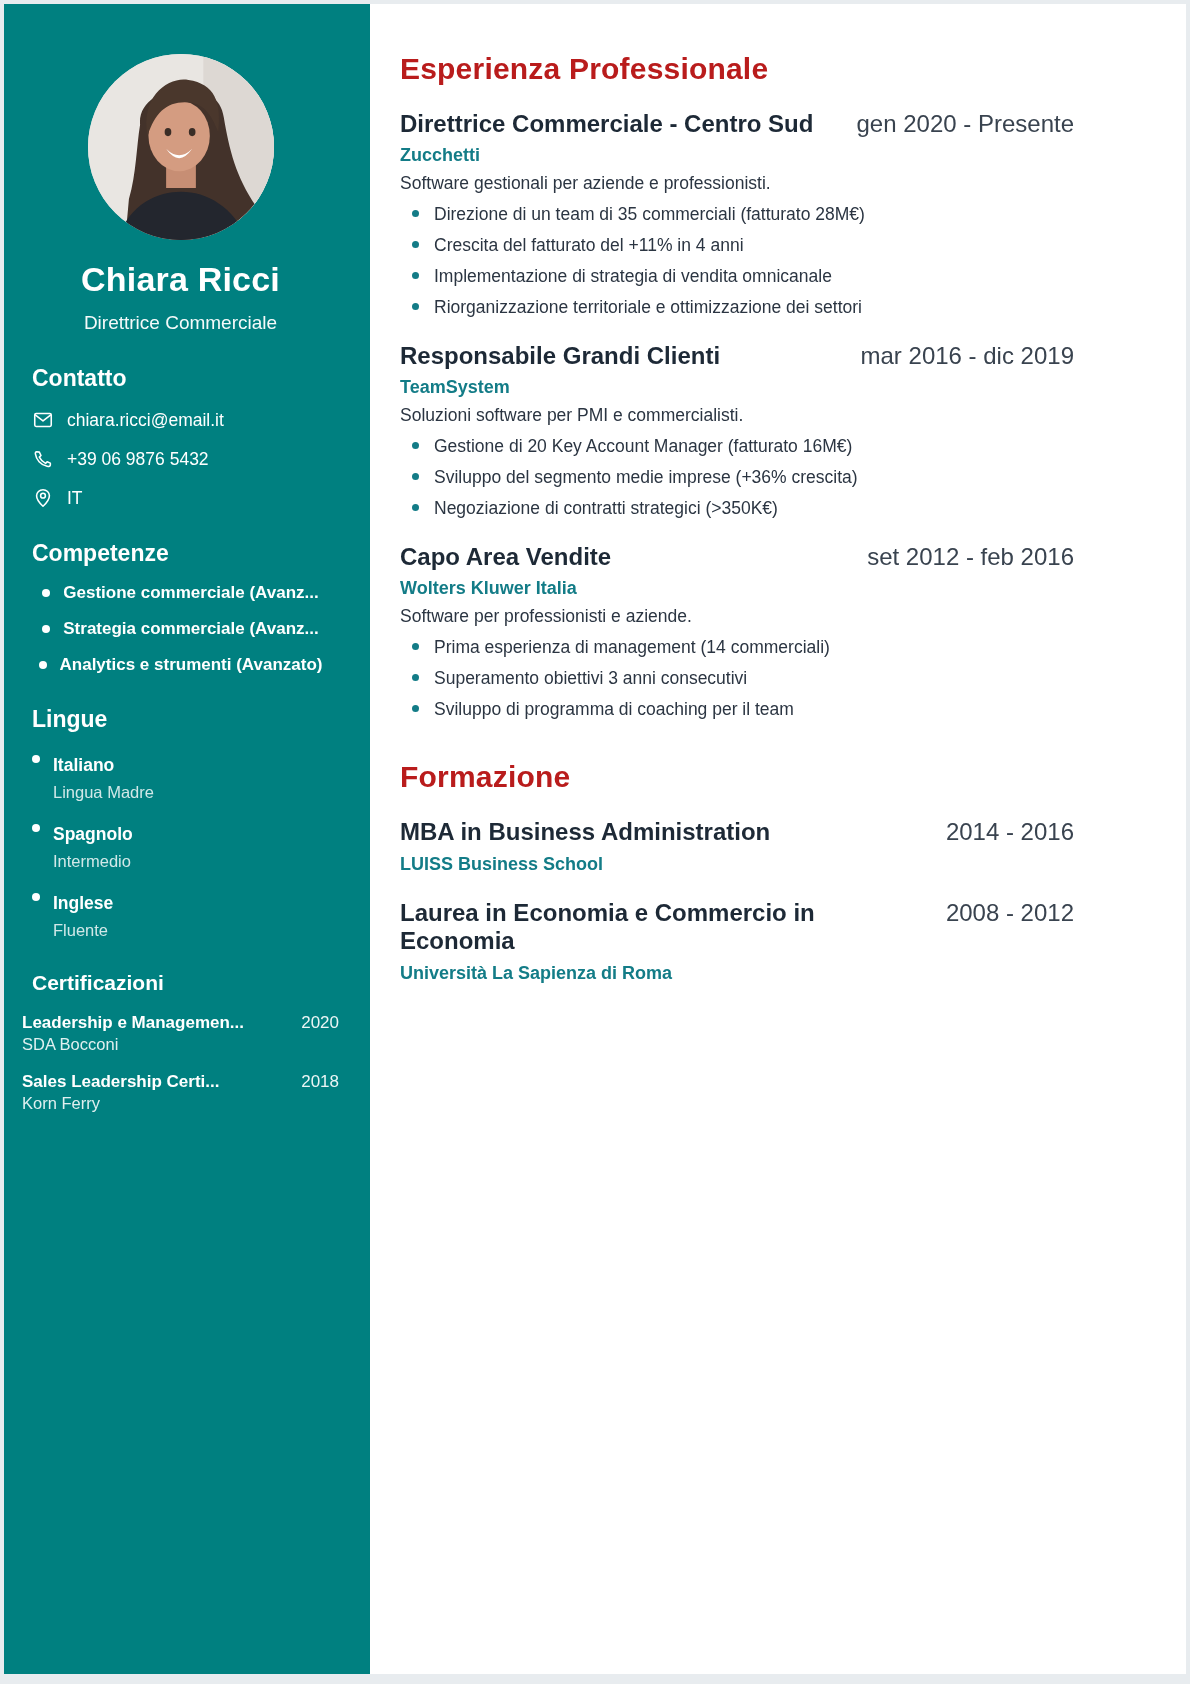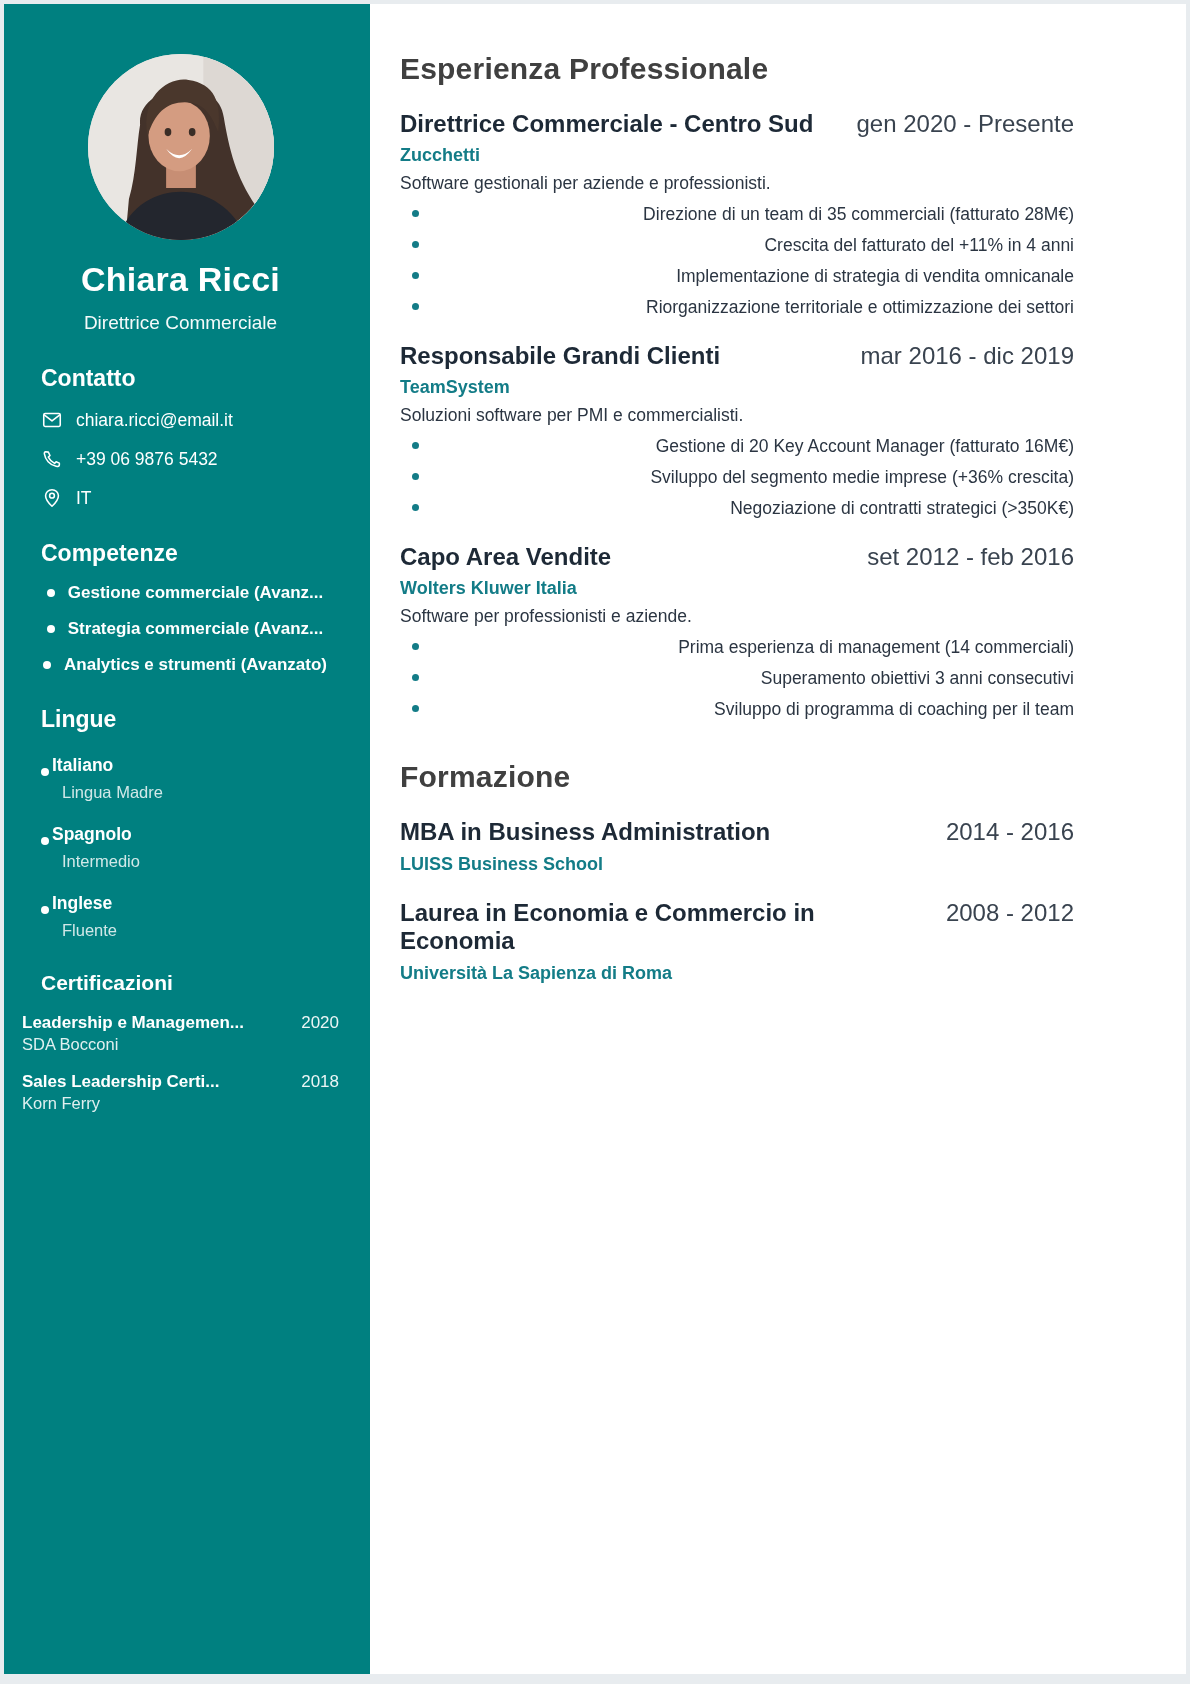--- a/index.html
+++ b/index.html
@@ -6,49 +6,49 @@
   html,body { background:#e8ecef; }
   body { font-family:"Liberation Sans","DejaVu Sans",sans-serif; width:1190px; height:1684px; position:relative; }
   .page { position:absolute; top:4px; left:4px; width:1182px; height:1670px; background:#ffffff; display:flex; overflow:hidden; }
 
   
   .sidebar { width:366px; min-width:366px; background:#008080; color:#ffffff; padding:50px 13px 0 0; }
   .photo-wrap { width:186px; height:186px; border-radius:50%; overflow:hidden; margin:0 auto; background:#e8e5e1; }
   .photo-wrap svg { display:block; width:100%; height:100%; }
   .person-name { text-align:center; font-size:34px; font-weight:700; margin-top:20px; letter-spacing:.2px; }
   .person-title { text-align:center; font-size:19px; margin-top:13px; color:rgba(255,255,255,.96); }
-  .side-section { padding:0 28px;margin-left:9px; }
+  .side-section { padding:0 28px; }
   .side-heading { font-size:23px; font-weight:700; margin-top:31px; }
   .side-heading.sm { font-size:21px; }
   .contact-row { display:flex; align-items:center; gap:13px; margin-top:17px; font-size:17.5px; }
   .contact-row .cicon { width:22px; height:22px; flex:0 0 22px; display:flex; align-items:center; justify-content:center; }
   .cicon svg { width:22px; height:22px; stroke:#ffffff; fill:none; stroke-width:1.7; stroke-linecap:round; stroke-linejoin:round; }
   .skill-row { display:flex; align-items:center; gap:13px; margin-top:16px; font-size:17px; font-weight:700; white-space:nowrap; overflow:hidden;justify-content:center; }
   .dot { width:8px; height:8px; min-width:8px; border-radius:50%; background:#ffffff; }
   .lang-item { margin-top:22px; }
-  .lang-head { display:flex; align-items:flex-end; gap:3px; font-size:17.5px; font-weight:700; }
+  .lang-head { display:flex; align-items:flex-start; gap:13px; font-size:17.5px; font-weight:700; }
   .lang-level { margin:7px 0 0 21px; font-size:16.5px; color:rgba(255,255,255,.82); font-weight:400; }
   .cert-list { padding:0 18px; }
   .cert-item { margin-top:18px; }
   .cert-head { display:flex; justify-content:space-between; align-items:baseline; gap:10px; }
   .cert-name { font-size:17px; font-weight:700; white-space:nowrap; overflow:hidden; }
   .cert-year { font-size:17px; color:rgba(255,255,255,.92); font-weight:400; }
   .cert-issuer { font-size:16.5px; color:rgba(255,255,255,.88); margin-top:2px; }
 
   
   .main { flex:1; padding:48px 112px 0 30px; color:#222e3c; }
-  .section-title { color:#404040; font-size:30px; font-weight:700; letter-spacing:.2px; }
+  .section-title { color:#b91c1c; font-size:30px; font-weight:700; letter-spacing:.2px; }
   .job { margin-top:24px; }
   .job-head { display:flex; justify-content:space-between; align-items:baseline; gap:20px; }
   .job-title { font-size:24px; font-weight:700; color:#1d2936; }
   .job-dates { font-size:24px; color:#39434f; white-space:nowrap; }
   .company { font-size:18px; font-weight:700; color:#137c87; margin-top:7px; }
   .job-desc { font-size:17.5px; margin-top:7px; color:#2b3542; }
   .job ul { list-style:none; margin-top:9px; padding-left:12px; }
-  .job li { position:relative; padding-left:22px; font-size:17.5px; line-height:22px; margin-bottom:9px; color:#2b3542;text-align:right; }
+  .job li { position:relative; padding-left:22px; font-size:17.5px; line-height:22px; margin-bottom:9px; color:#2b3542; }
   .job li::before { content:""; position:absolute; left:0; top:7px; width:7px; height:7px; border-radius:50%; background:#137c87; }
   .edu-section-title { margin-top:40px; }
   .edu { margin-top:24px; }
   .edu .company { margin-top:8px; }
 </style>
 </head>
 <body>
 
 <div class="page">
 

